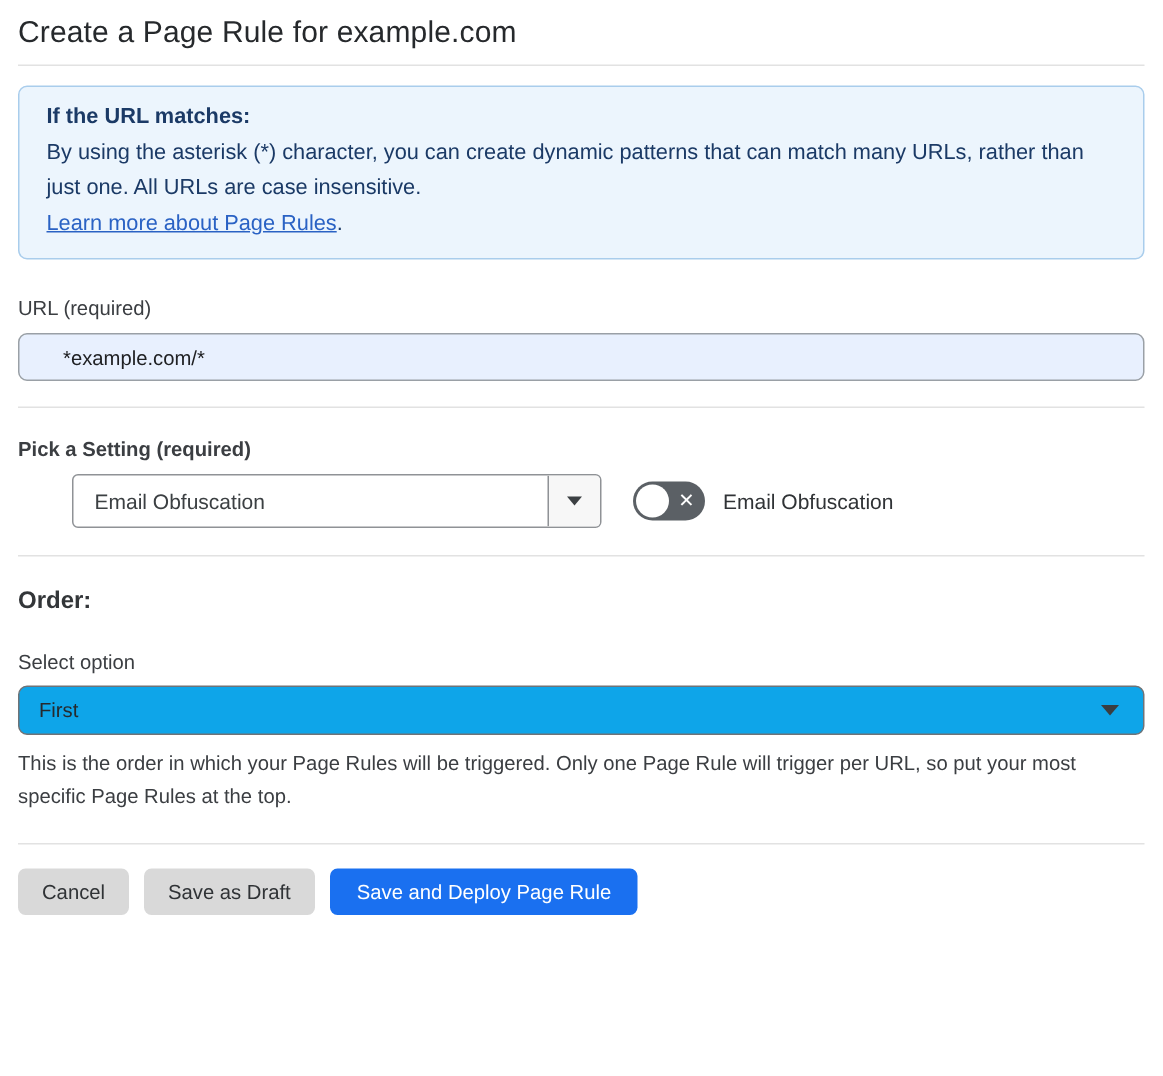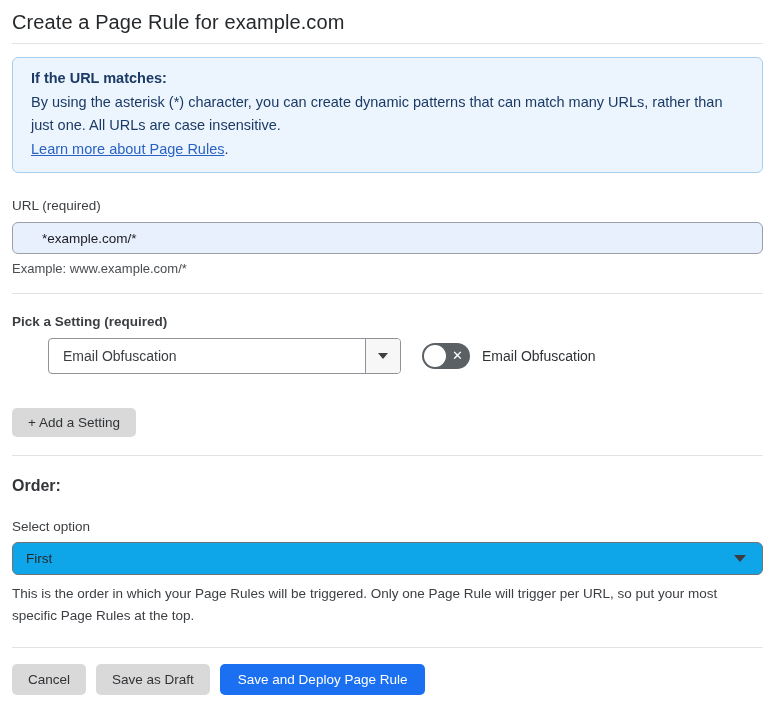--- a/index.html
+++ b/index.html
@@ -233,21 +233,20 @@
   <div class="info-box">
     <div class="info-heading">If the URL matches:</div>
     <div class="info-body">By using the asterisk (*) character, you can create dynamic patterns that can match many URLs, rather than just one. All URLs are case insensitive.</div>
     <div>
       <a class="info-link">Learn more about Page Rules</a><span class="link-suffix">.</span>
     </div>
   </div>
 
   <label class="field-label">URL (required)</label>
   <input class="url-input" type="text" value="*example.com/*" style="">
-  <div class="example-text">Example: www.example.com/*</div>
 
   <hr class="divider sect-div">
 
 
   <label class="field-label" style="margin-top: 20px; font-weight: bold;">Pick a Setting (required)</label>
 
   <div class="setting-row">
     <div class="setting-select">
       <div class="select-value">Email Obfuscation</div>
       <div class="select-arrow-seg">
@@ -256,21 +255,20 @@
     </div>
     <div class="toggle-wrap">
       <div class="toggle" role="switch" aria-checked="false">
         <span class="knob"></span>
         <span class="x-glyph">✕</span>
       </div>
       <span class="toggle-label">Email Obfuscation</span>
     </div>
   </div>
 
-  <button class="btn add-setting">+ Add a Setting</button>
 
   <hr class="divider after-add">
 
   <h2 class="section-heading" style="margin-top: 20px;">Order:</h2>
 
   <label class="field-label" style="margin-top: 23px;">Select option</label>
 
   <div class="order-select">
     <span>First</span>
     <span class="caret-down"></span>

